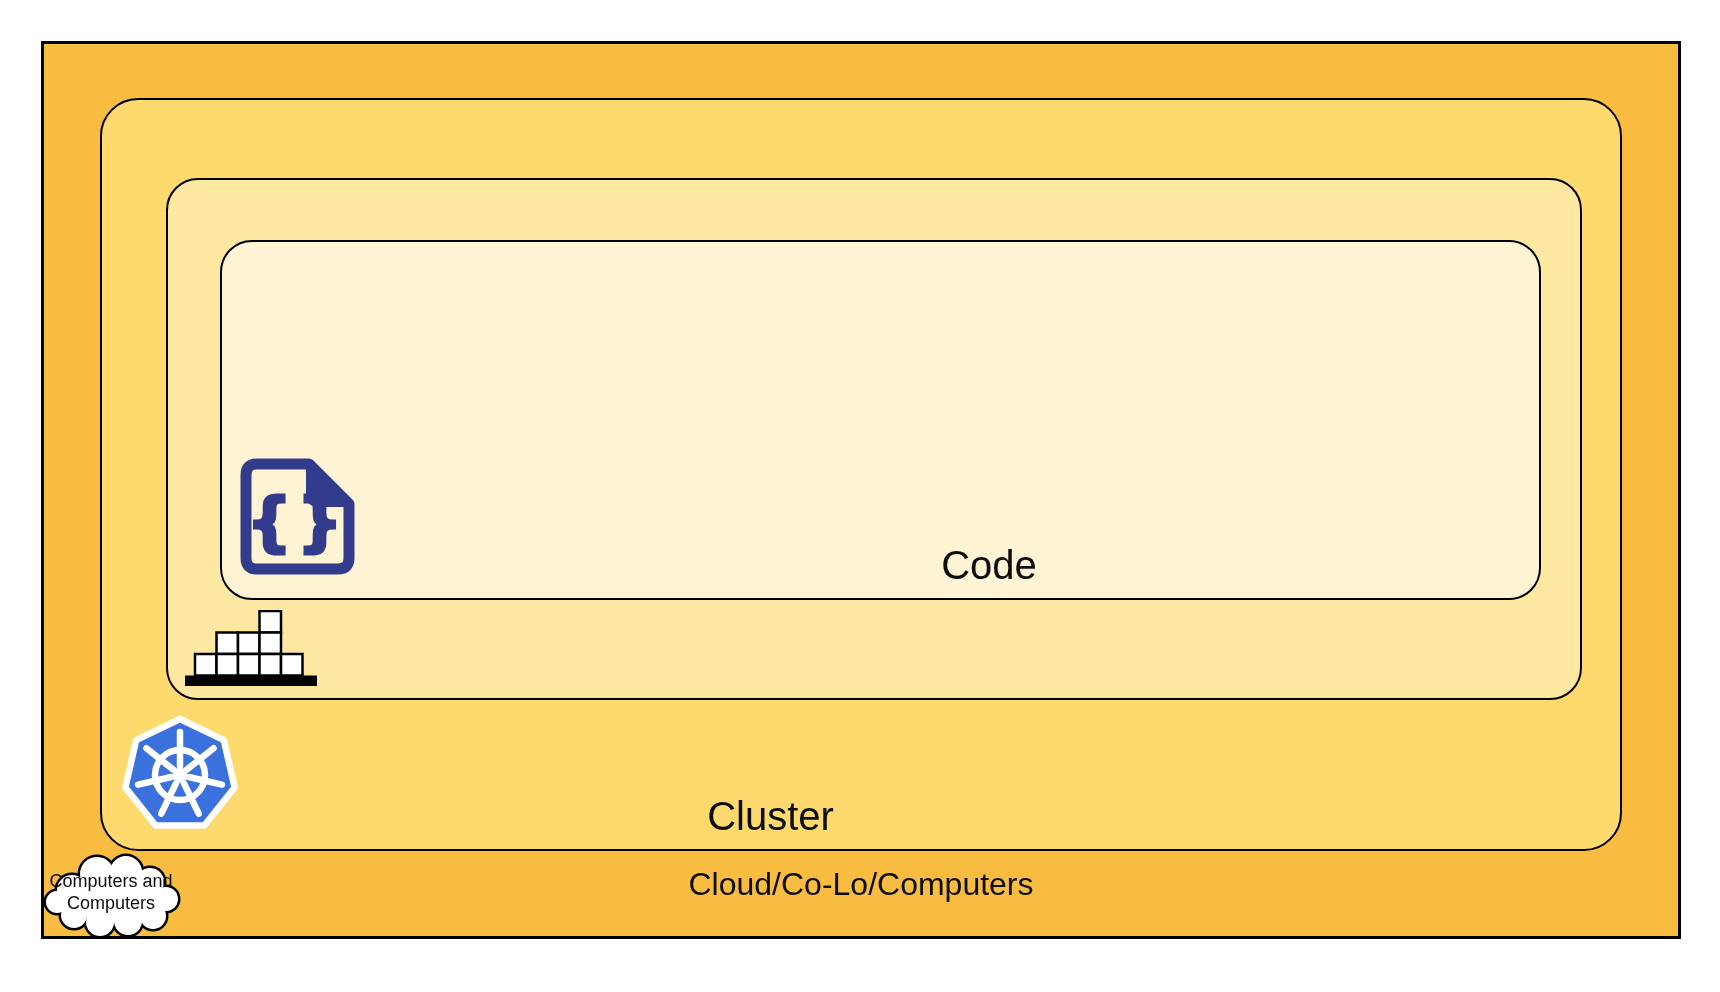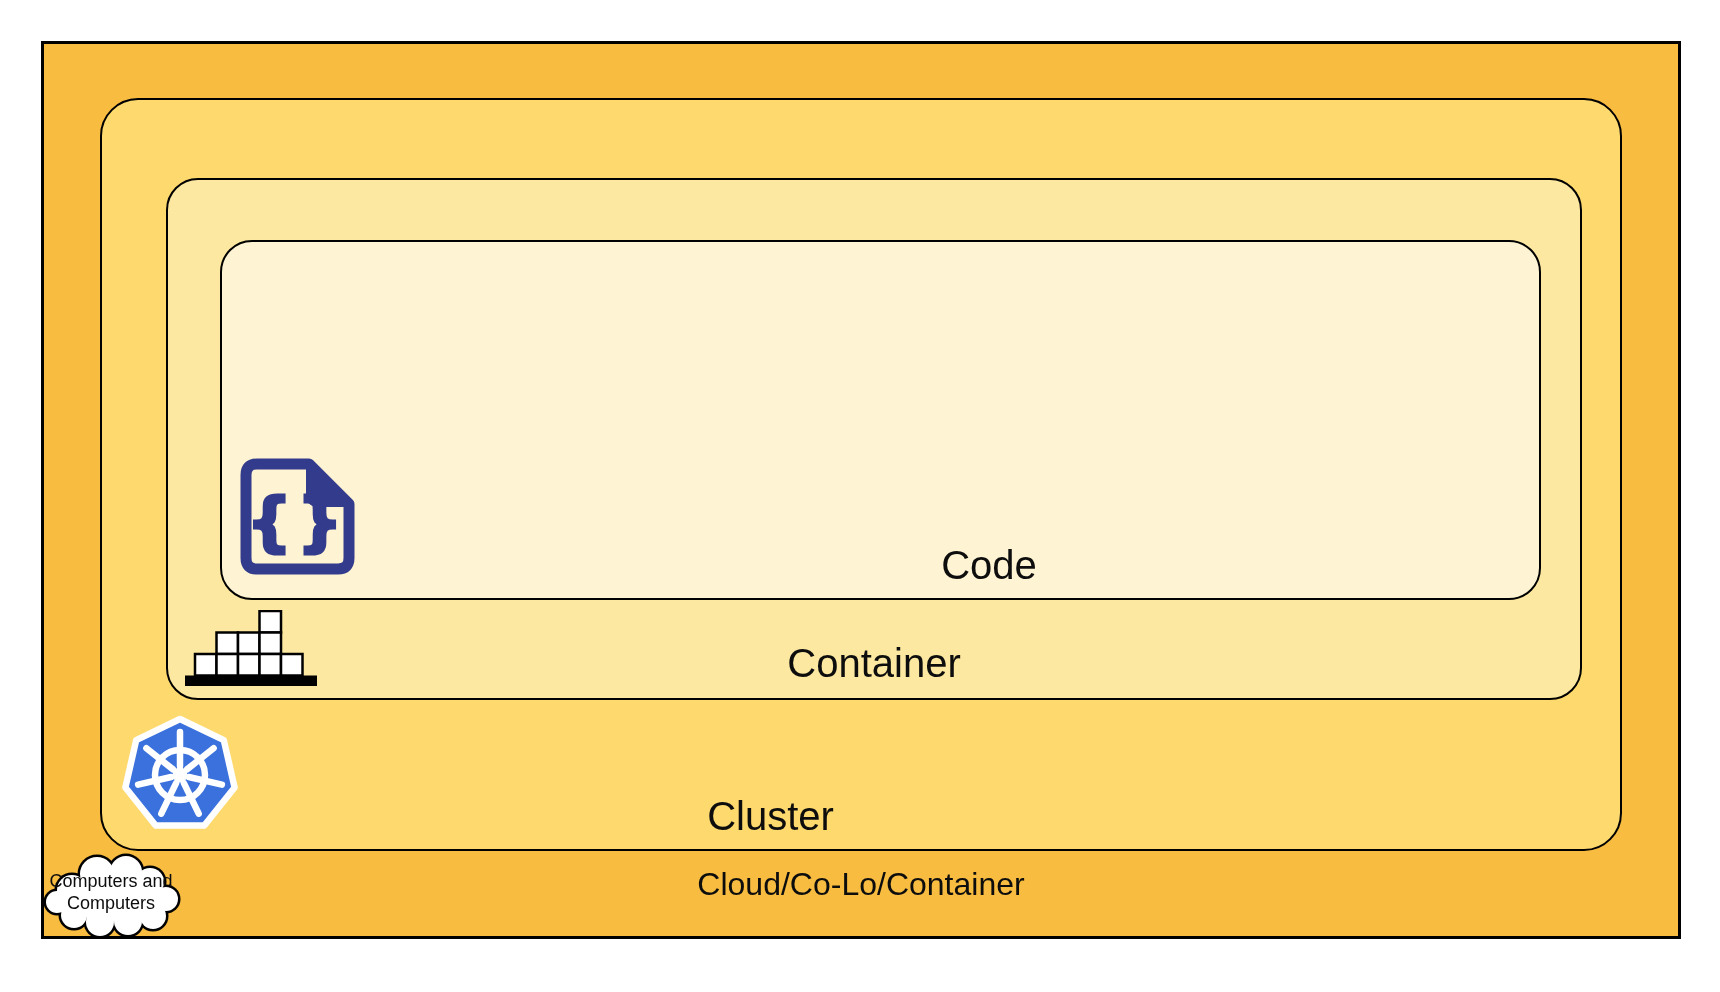--- a/index.html
+++ b/index.html
@@ -96,19 +96,18 @@
         <circle cx="17" cy="50" r="11"></circle>
       <ellipse cx="72" cy="46" rx="46" ry="23"></ellipse>
     </g>
   </svg>
   <div class="cloud-text">
     <span>Computers and</span>
     <span>Computers</span>
   </div>
 
   <div class="lbl lbl-code">Code</div>
-  <div class="lbl lbl-container">Container</div>
   <div class="lbl lbl-cluster">Cluster</div>
   <div class="lbl lbl-datacenter">
-    <span>Cloud/Co-Lo/Container</span>
+    <span>Cloud/Co-Lo/Computers</span>
   </div>
 
 </div>
 
 </body></html>

